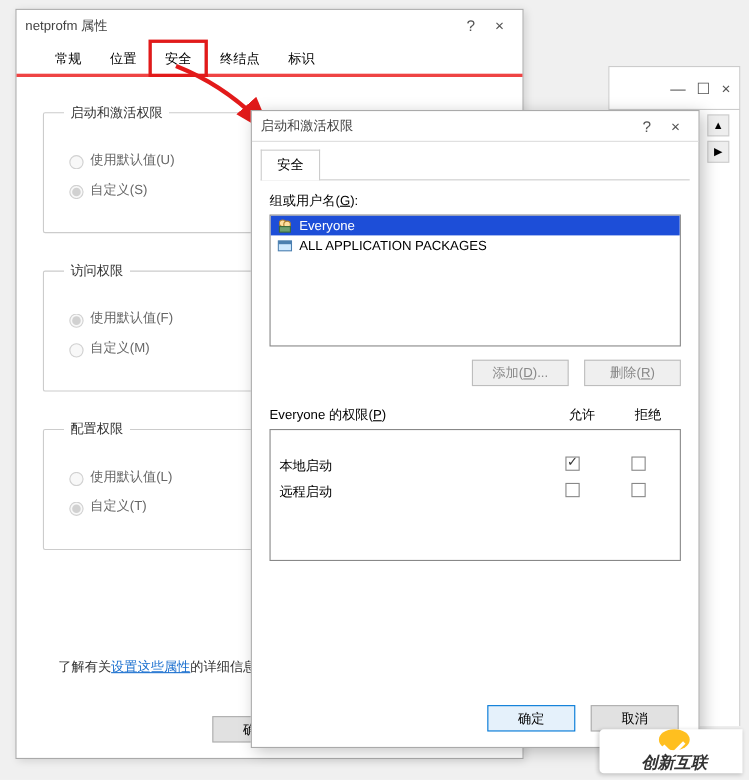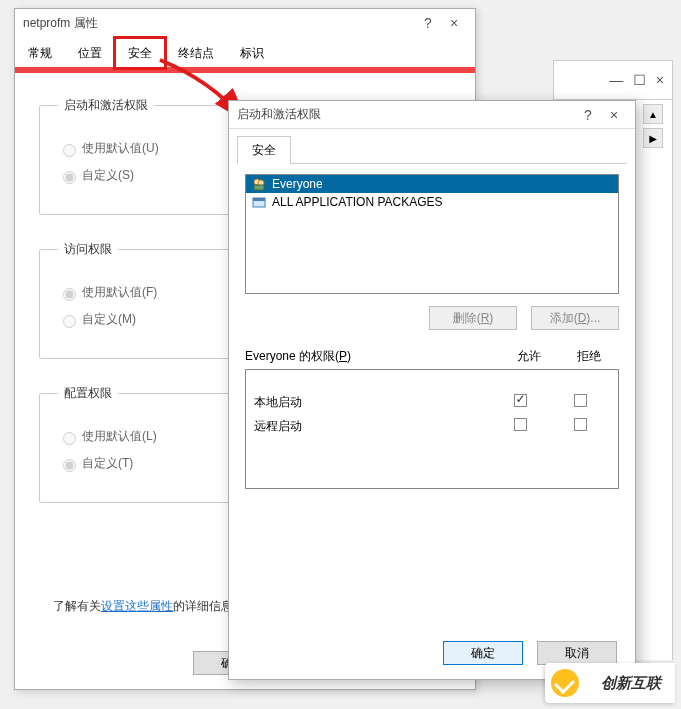--- a/index.html
+++ b/index.html
@@ -10,21 +10,21 @@
     position: absolute;
     top: 8px; left: 14px;
     width: 462px; height: 682px;
     background: #fff;
     border: 1px solid #aaa;
     box-shadow: 2px 2px 8px rgba(0,0,0,0.15);
   }
   .titlebar { height: 28px; display:flex; align-items:center; padding:0 8px; }
   .titlebar .title { flex:1; color:#444; }
   .titlebar .ctl { width:26px; text-align:center; color:#555; font-size:14px; cursor:default;}
-  .tabs { display:flex; border-bottom:6px solid #ef4444; padding-left:0; }
+  .tabs { display:flex; border-bottom:3px solid #ef4444; padding-left:22px; }
   .tab { padding:6px 12px; border:1px solid transparent; border-bottom:none; position:relative; top:1px; cursor:pointer; }
   .tab.active { border-color:#ccc; background:#fff; }
   .tab.highlight { outline:3px solid #e21a1a; outline-offset:-1px; }
 
   .dlg1-body { padding: 10px 24px; }
   fieldset.group { border:1px solid #ccc; border-radius:2px; margin:14px 0 26px 0; padding:16px 18px 20px 18px; }
   fieldset.group legend { padding:0 6px; color:#333; }
   .radio-row { display:flex; align-items:center; margin:10px 0; color:#666; }
   .radio-row input { margin-right:6px; }
   .footer-link { position:absolute; bottom:74px; left:38px; color:#333; }
@@ -47,21 +47,21 @@
   }
   .dlg2 .titlebar { border-bottom: 1px solid #ddd; }
   .dlg2 .tabs2 { display:flex; padding:6px 8px 0 8px; }
   .dlg2 .tab2 { padding:5px 14px; border:1px solid #ccc; border-bottom:none; background:#fff; position:relative; top:1px; cursor:pointer;}
   .dlg2 .tabstrip { border-bottom:1px solid #ccc; margin:0 8px;}
   .dlg2-body { padding:10px 16px; }
   .lbl { margin-bottom:4px; }
   .lbl .u { text-decoration:underline; }
   .listbox { border:1px solid #888; height:120px; background:#fff; overflow:hidden; }
   .listitem { display:flex; align-items:center; padding:2px 6px; gap:6px; cursor:pointer;}
-  .listitem.selected { background:#0369a1; color:#fff; }
+  .listitem.selected { background:#1d4ed8; color:#fff; }
   .iconsq { width:14px; height:14px; display:inline-block; }
   .btn-row { display:flex; justify-content:flex-end; gap:14px; margin-top:12px; }
   .btn-gray { width:88px; height:24px; border:1px solid #bdbdbd; background:#efefef; color:#888; }
   .perm-header { display:flex; margin-top:18px;justify-content:center; }
   .perm-header .c1 { flex:1; }
   .perm-header .c2, .perm-header .c3 { width:60px; text-align:center; }
   .perm-table { border:1px solid #888; padding:20px 8px; margin-top:4px; background:#fff; height:120px;}
   .perm-row { display:flex; align-items:center; height:24px; }
   .perm-row .c1 { flex:1; }
   .perm-row .c2, .perm-row .c3 { width:60px; text-align:center; }
@@ -70,21 +70,21 @@
 
   .dlg2-buttons { position:absolute; bottom:14px; right:18px; display:flex; gap:14px; }
 
   
   .bgwin { position:absolute; top:60px; right:8px; width:120px; height:40px; background:#fff; border:1px solid #ccc; display:flex; justify-content:flex-end; align-items:center; gap:10px; padding-right:8px; color:#555;}
   .bgwin span { font-size:14px; cursor:pointer;}
   .bgwin2 { position:absolute; top:100px; right:8px; width:40px; height:560px; background:#fff; border-left:1px solid #ccc; border-right:1px solid #ccc;}
   .bgwin2 .sbtn { width:20px; height:20px; background:#eee; border:1px solid #ccc; margin:4px auto; display:flex; align-items:center; justify-content:center; font-size:10px; cursor:pointer;}
 
   
-  .watermark { position:absolute; bottom:6px; right:6px; width:130px; height:40px; background:#fff; border-radius:4px 0 0 4px; box-shadow:-1px 1px 4px rgba(0,0,0,0.2); display:flex; align-items:center; padding-left:6px; gap:22px;}
+  .watermark { position:absolute; bottom:6px; right:6px; width:130px; height:40px; background:#fff; border-radius:4px 0 0 4px; box-shadow:-1px 1px 4px rgba(0,0,0,0.2); display:flex; align-items:center; padding-left:6px; gap:2px;flex-direction:column;}
   .watermark .circ { width:28px; height:28px; border-radius:50%; background:#ffbf1f; position:relative; }
   .watermark .circ::after { content:""; position:absolute; top:8px; left:5px; width:14px; height:10px; border:3px solid #fff; border-top:none; border-right:none; transform:rotate(-45deg);}
   .watermark .txt { font-size:15px; font-weight:bold; color:#333; font-style:italic;}
 </style>
 </head>
 <body>
 
 <div class="bgwin">
   <span>—</span>
   <span>☐</span>
@@ -166,20 +166,23 @@
   <div class="titlebar">
     <span class="title">启动和激活权限</span>
     <span class="ctl">?</span>
     <span class="ctl">×</span>
   </div>
   <div class="tabs2">
     <div class="tab2">安全</div>
   </div>
   <div class="tabstrip"></div>
   <div class="dlg2-body">
+    <div class="lbl">
+      <span>组或用户名(</span><span class="u">G</span><span>):</span>
+    </div>
     <div class="listbox">
       <div class="listitem selected">
         <span class="iconsq">
           <svg width="14" height="14">
               <circle cx="5" cy="5" r="3" fill="#ffdfa0" stroke="#b08030"></circle>
               <circle cx="9" cy="6" r="3" fill="#ffdfa0" stroke="#b08030"></circle>
               <rect x="2" y="8" width="10" height="5" fill="#6fa06f" stroke="#3a6a3a"></rect>
             </svg>
         </span>
         <span>Everyone</span>
@@ -188,22 +191,22 @@
         <span class="iconsq">
           <svg width="14" height="14">
               <rect x="1" y="3" width="12" height="9" fill="#cde8ff" stroke="#4a7fb0"></rect>
               <rect x="1" y="3" width="12" height="3" fill="#4a7fb0"></rect>
             </svg>
         </span>
         <span>ALL APPLICATION PACKAGES</span>
       </div>
     </div>
     <div class="btn-row">
+      <button class="btn-gray"><span>添加(</span><span style="text-decoration:underline">D</span><span>)...</span></button>
       <button class="btn-gray"><span>删除(</span><span style="text-decoration:underline">R</span><span>)</span></button>
-      <button class="btn-gray"><span>添加(</span><span style="text-decoration:underline">D</span><span>)...</span></button>
     </div>
     <div class="perm-header">
       <div class="c1"><span>Everyone 的权限(</span><span style="text-decoration:underline">P</span><span>)</span></div>
       <div class="c2">允许</div>
       <div class="c3">拒绝</div>
     </div>
     <div class="perm-table">
       <div class="perm-row">
         <div class="c1">本地启动</div>
         <div class="c2"><span class="chk checked"></span></div>

